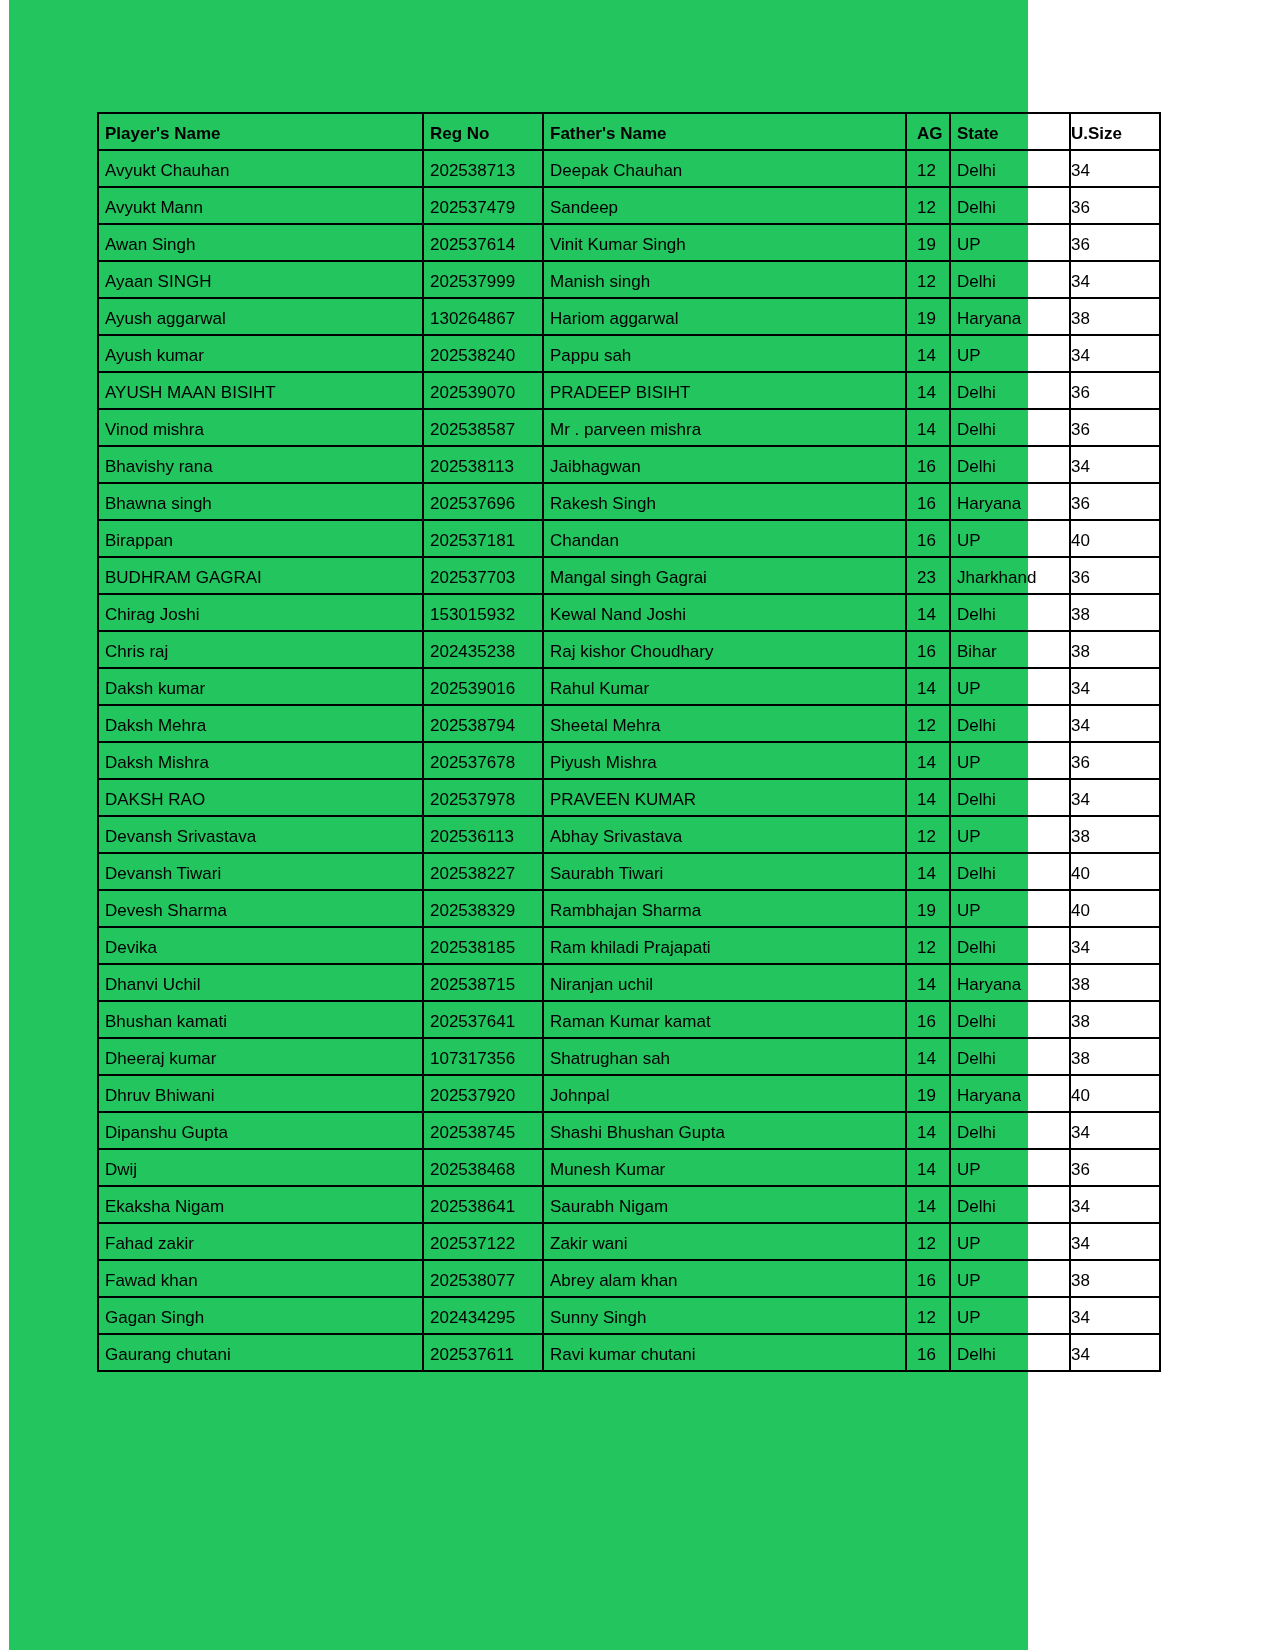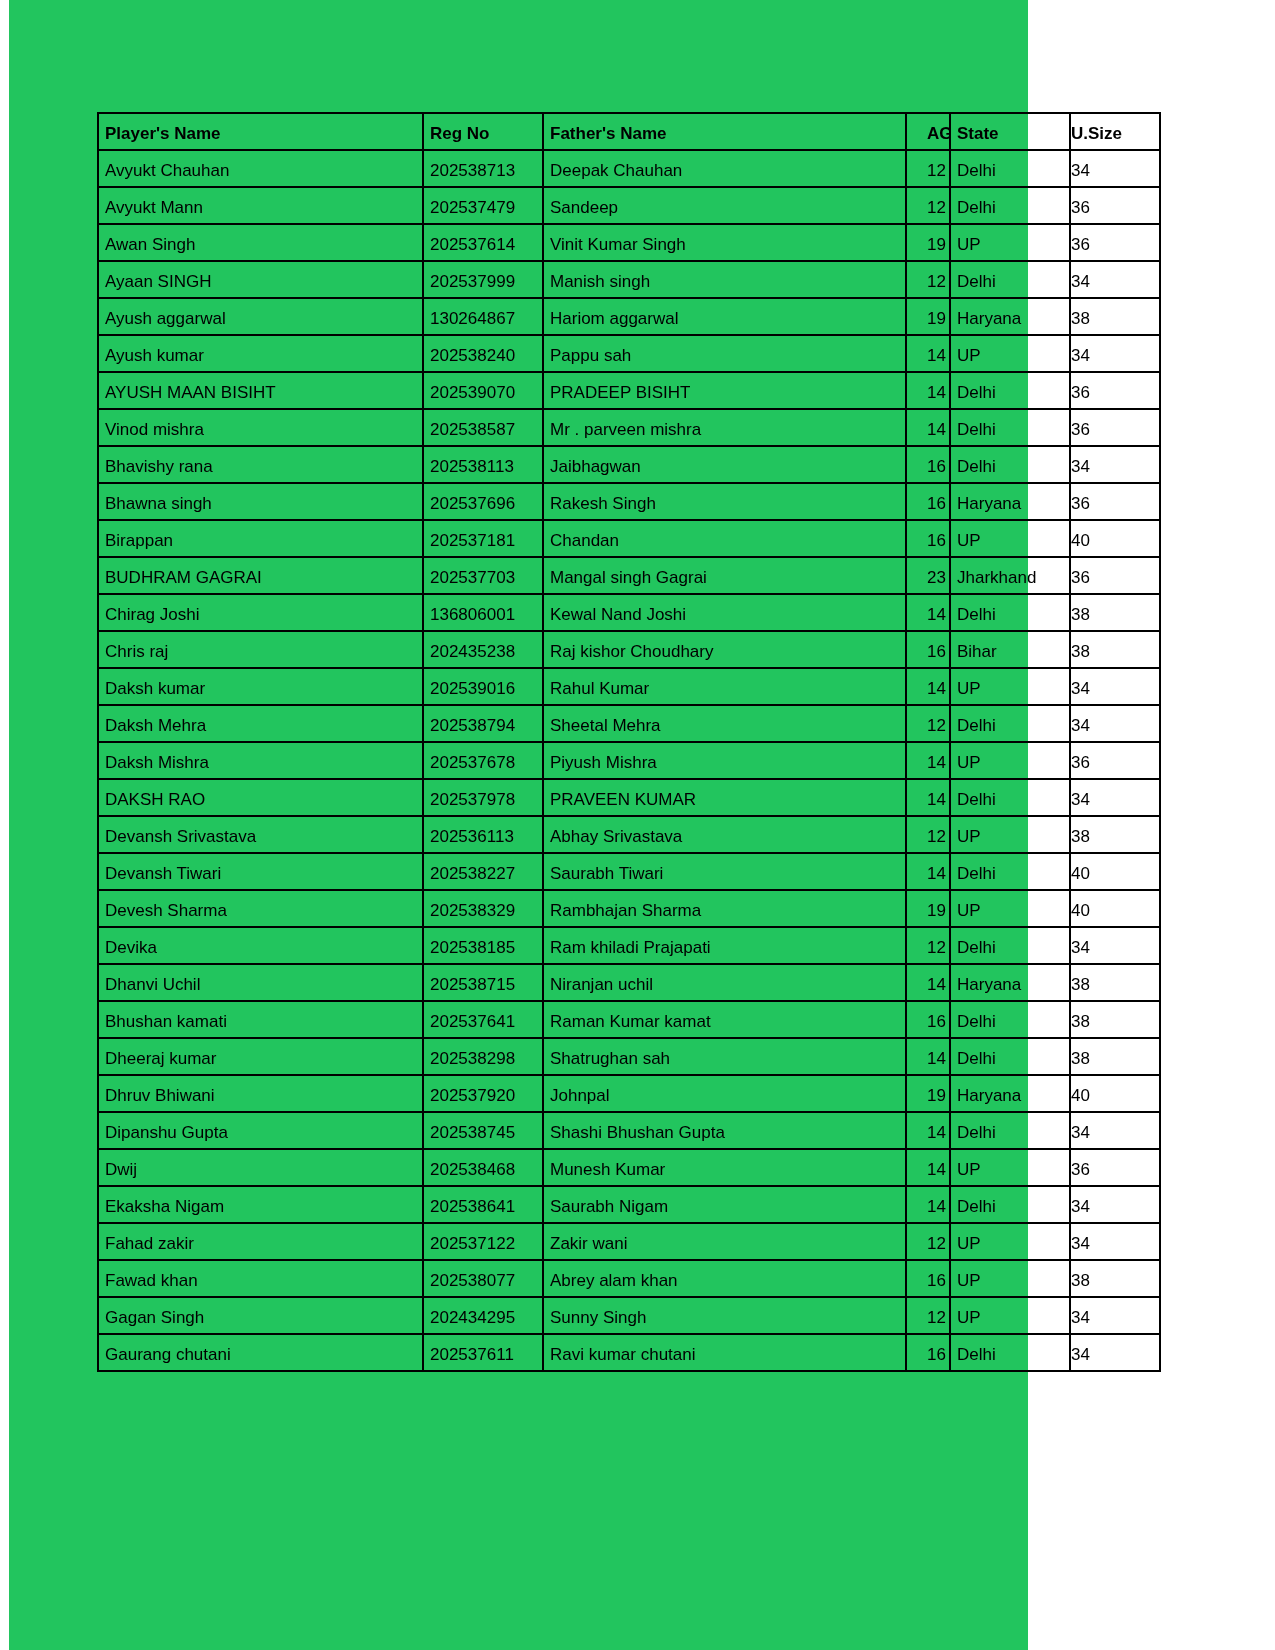--- a/index.html
+++ b/index.html
@@ -44,21 +44,21 @@
     box-sizing: border-box;
     text-align: left;
     font-weight: normal;
   }
   table.roster thead th {
     font-weight: bold;
   }
   
   table.roster td:nth-child(4),
   table.roster th:nth-child(4) {
-    padding-left: 20px;
+    padding-left: 10px;
   }
   
   table.roster td:nth-child(6),
   table.roster th:nth-child(6) {
     text-align: left;
     padding-left: 0;
   }
   col.c-name   { width: 325px; }
   col.c-reg    { width: 120px; }
   col.c-father { width: 363px; }
@@ -181,21 +181,21 @@
         <tr>
           <td>BUDHRAM GAGRAI</td>
           <td>202537703</td>
           <td>Mangal singh Gagrai</td>
           <td>23</td>
           <td>Jharkhand</td>
           <td>36</td>
         </tr>
         <tr>
           <td>Chirag Joshi</td>
-          <td>136806001</td>
+          <td>153015932</td>
           <td>Kewal Nand Joshi</td>
           <td>14</td>
           <td>Delhi</td>
           <td>38</td>
         </tr>
         <tr>
           <td>Chris raj</td>
           <td>202435238</td>
           <td>Raj kishor Choudhary</td>
           <td>16</td>
@@ -277,21 +277,21 @@
         <tr>
           <td>Bhushan kamati</td>
           <td>202537641</td>
           <td>Raman Kumar kamat</td>
           <td>16</td>
           <td>Delhi</td>
           <td>38</td>
         </tr>
         <tr>
           <td>Dheeraj kumar</td>
-          <td>202538298</td>
+          <td>107317356</td>
           <td>Shatrughan sah</td>
           <td>14</td>
           <td>Delhi</td>
           <td>38</td>
         </tr>
         <tr>
           <td>Dhruv Bhiwani</td>
           <td>202537920</td>
           <td>Johnpal</td>
           <td>19</td>

